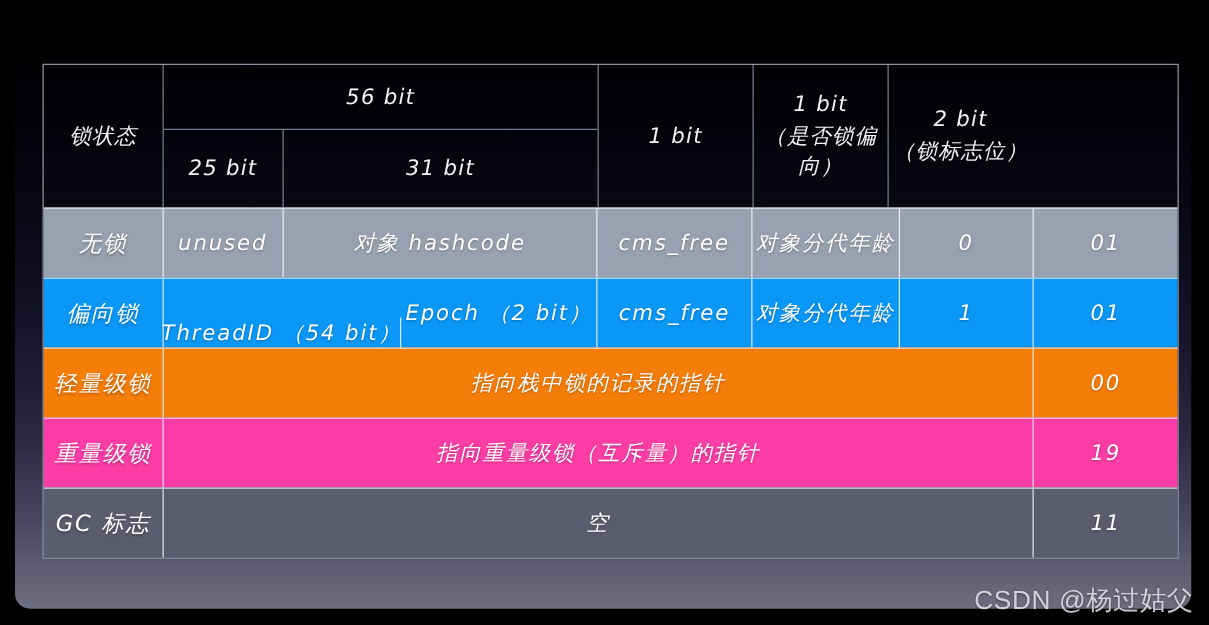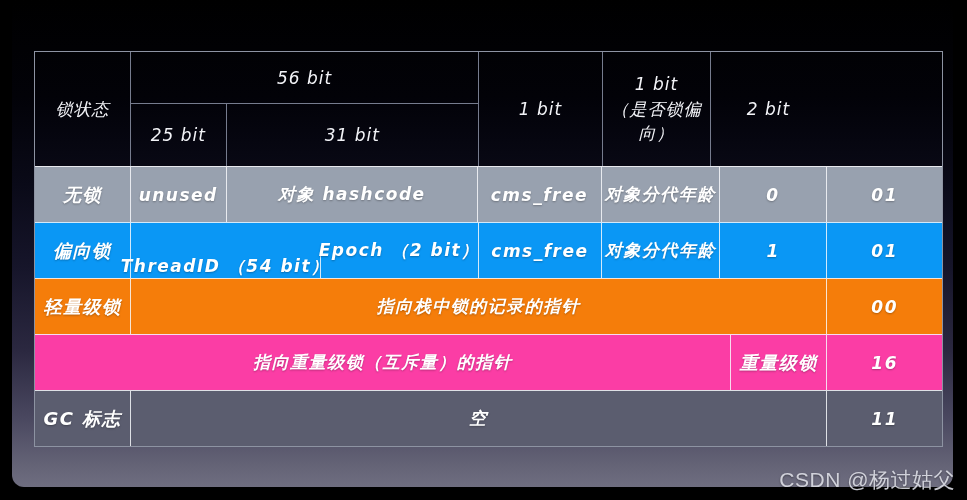--- a/index.html
+++ b/index.html
@@ -53,21 +53,20 @@
   .row {
     display: flex; height: 56px;
     border-top: 1px solid rgba(246, 247, 250, 0.85);
   }
   .cell {
     display: flex; align-items: center; justify-content: center;
     font-size: 17px; letter-spacing: 1.5px;
     border-right: 1px solid rgba(246, 247, 250, 0.85);
     text-shadow: 0 1px 2px rgba(0,0,0,0.28);
     white-space: nowrap;
-    font-weight: bold;
   }
   .row-label { font-size: 18px; }
 
   
   .watermark {
     position: absolute; right: 12px; top: 466px;
     font-size: 21px; color: rgba(225, 226, 235, 0.88);
     font-family: "Liberation Sans", sans-serif;
     letter-spacing: 0.5px;
     text-shadow: 0 1px 2px rgba(0,0,0,0.4);
@@ -89,20 +88,21 @@
           <div class="hdr-cell c-31">31 bit</div>
         </div>
       </div>
       <div class="hdr-cell c-1a">1 bit</div>
       <div class="hdr-cell c-1b">
         <span>1 bit</span>
         <span>（是否锁偏向）</span>
       </div>
       <div class="hdr-cell c-2">
         <span>2 bit</span>
+        <span>（锁标志位）</span>
       </div>
     </div>
 
     <div class="row" style="background: rgb(152, 161, 175);">
       <div class="cell row-label c-state">无锁</div>
       <div class="cell c-25">unused</div>
       <div class="cell c-31">对象 hashcode</div>
       <div class="cell c-1a">cms_free</div>
       <div class="cell c-4">对象分代年龄</div>
       <div class="cell c-1b">0</div>
@@ -119,23 +119,23 @@
       <div class="cell c-2">01</div>
     </div>
 
     <div class="row" style="background: rgb(245, 125, 10);">
       <div class="cell row-label c-state">轻量级锁</div>
       <div class="cell c-span">指向栈中锁的记录的指针</div>
       <div class="cell c-2">00</div>
     </div>
 
     <div class="row" style="background: rgb(251, 61, 165);">
+      <div class="cell row-label c-state">重量级锁</div>
       <div class="cell c-span">指向重量级锁（互斥量）的指针</div>
-      <div class="cell row-label c-state">重量级锁</div>
-      <div class="cell c-2">16</div>
+      <div class="cell c-2">19</div>
     </div>
 
     <div class="row" style="background: rgb(91, 93, 111);">
       <div class="cell row-label c-state">GC 标志</div>
       <div class="cell c-span">空</div>
       <div class="cell c-2">11</div>
     </div>
 
   </div>
 </div>

